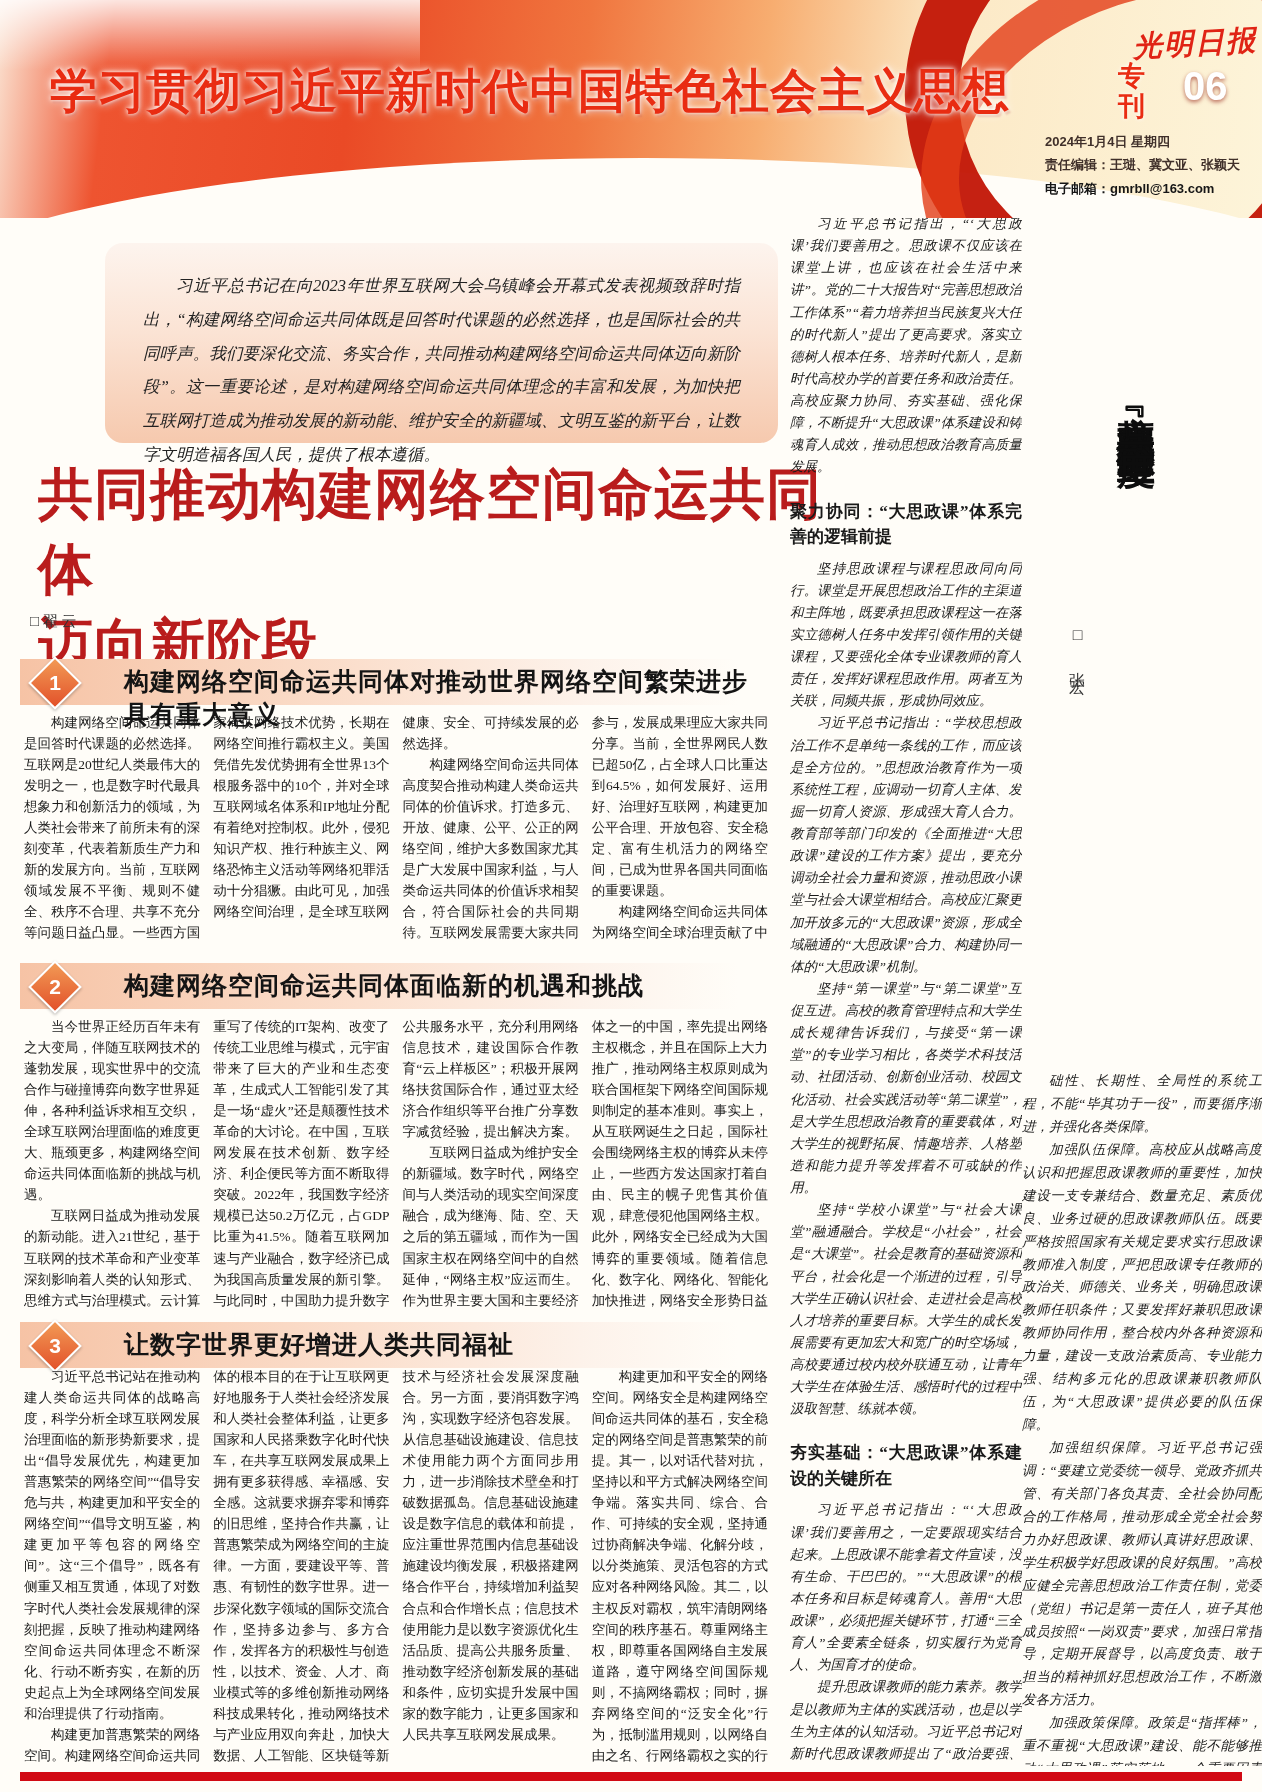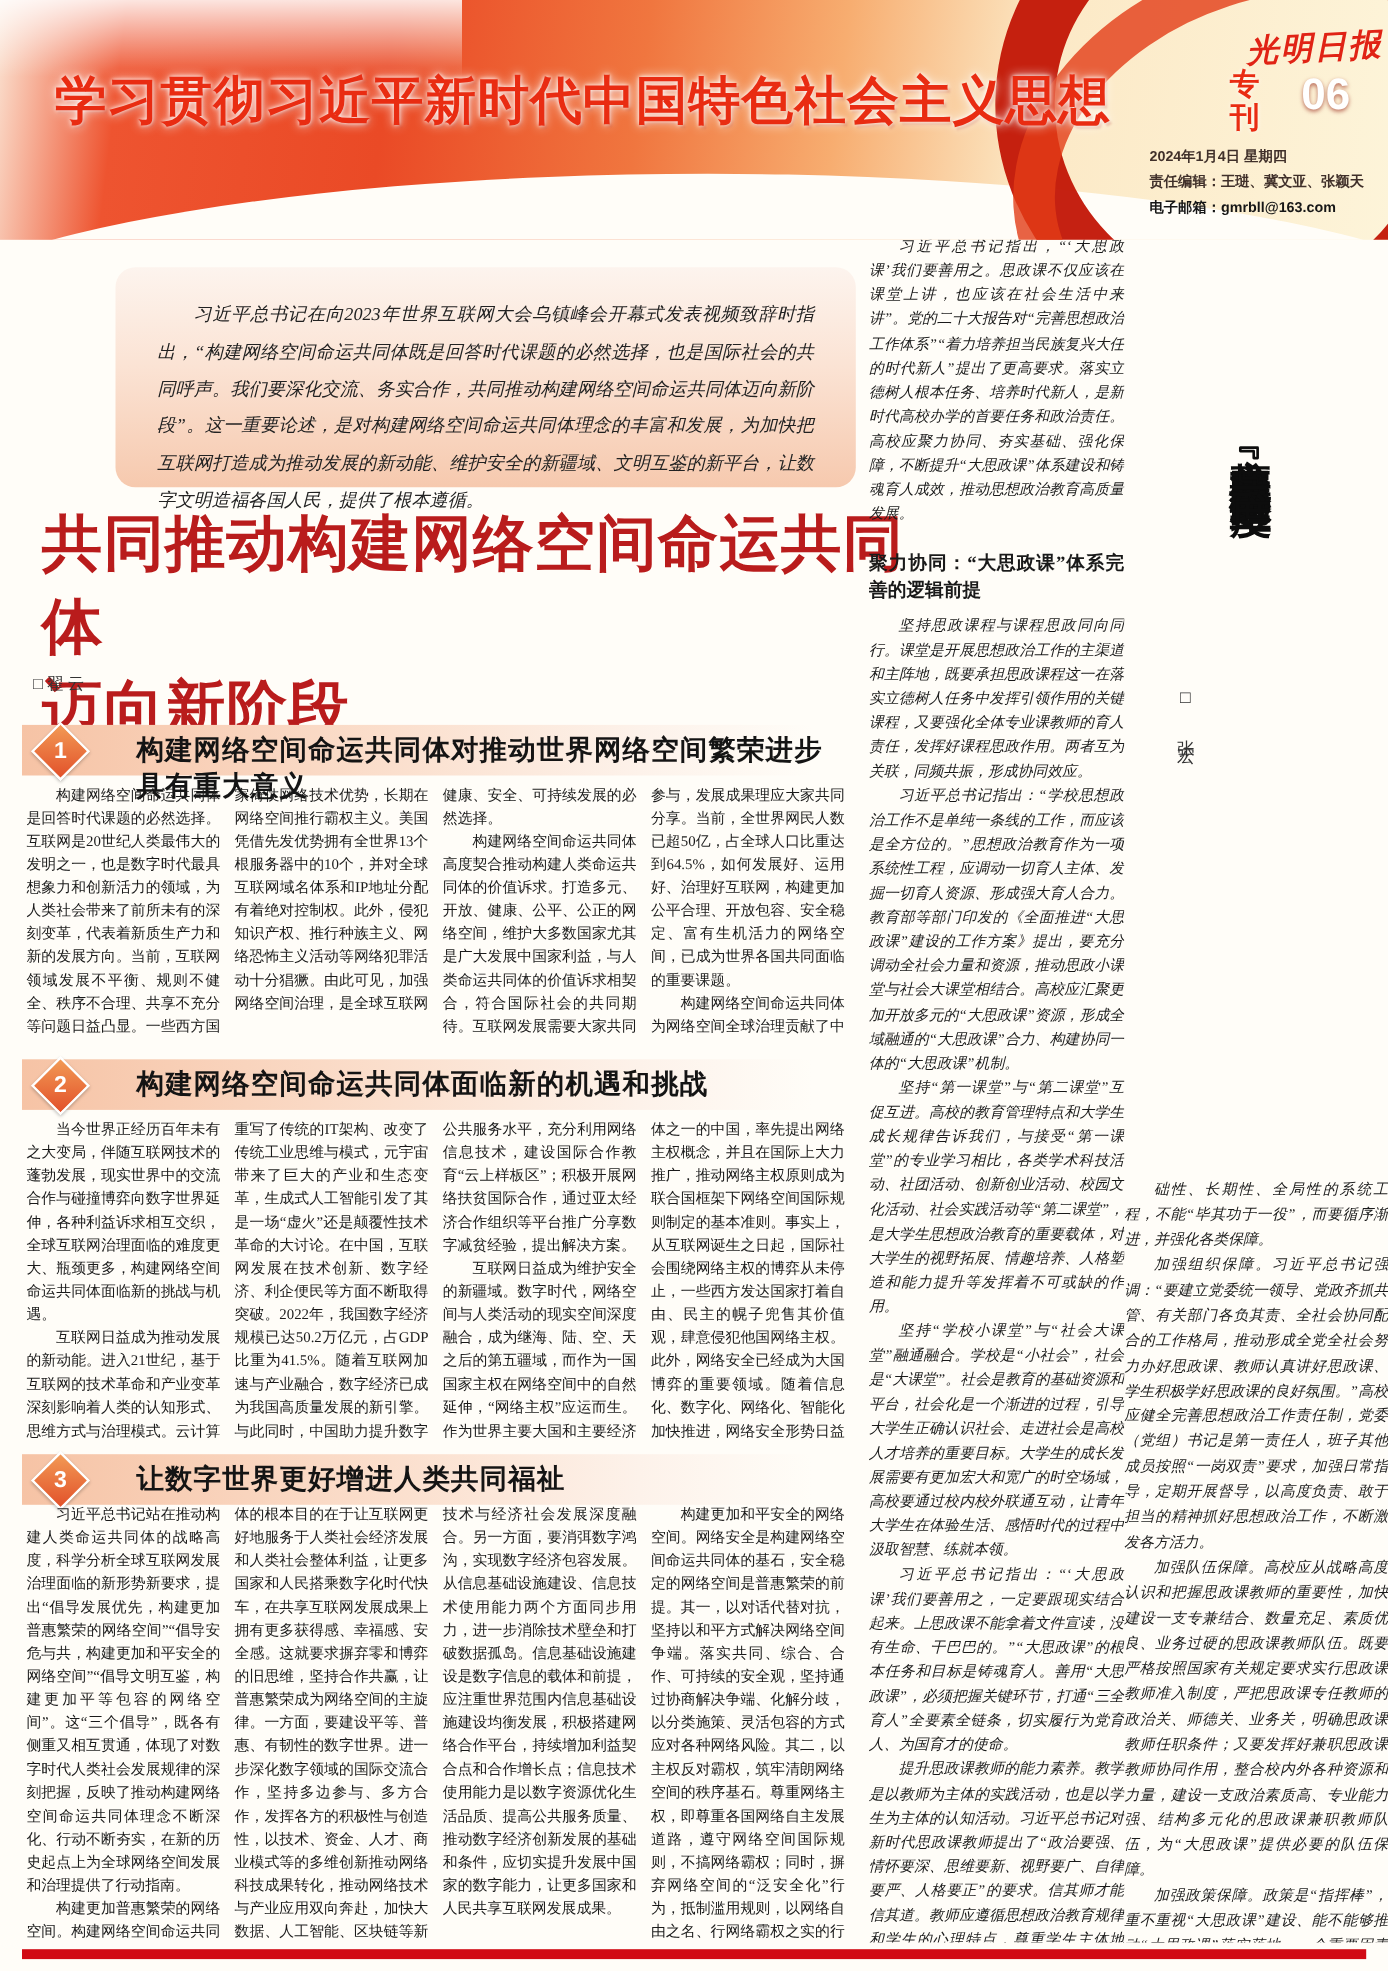--- a/index.html
+++ b/index.html
@@ -153,27 +153,28 @@
       <p class="body-p">构建更加和平安全的网络空间。网络安全是构建网络空间命运共同体的基石，安全稳定的网络空间是普惠繁荣的前提。其一，以对话代替对抗，坚持以和平方式解决网络空间争端。落实共同、综合、合作、可持续的安全观，坚持通过协商解决争端、化解分歧，以分类施策、灵活包容的方式应对各种网络风险。其二，以主权反对霸权，筑牢清朗网络空间的秩序基石。尊重网络主权，即尊重各国网络自主发展道路，遵守网络空间国际规则，不搞网络霸权；同时，摒弃网络空间的“泛安全化”行为，抵制滥用规则，以网络自由之名、行网络霸权之实的行为。其三，以合作保障安全，形成网络安全治理合力。网络空间具有整体性、动态性、开放性等特征，这就不可避免地产生了全球网络安全的“风险互嵌”。各国应在相互尊重、互相信任的基础上，深化网络安全务实合作，共同打击跨国、跨区域网络违法犯罪行为，加强数据安全和个人信息保护，在有效应对大数据、AI等新技术带来的技术伦理风险和挑战等方面形成治理合力，为全球网民构建起一个安全可信、丰富多元的数字世界。</p>
     </div>
 
   <div class="side-col col-a">
       <p class="body-p">习近平总书记指出，“‘大思政课’我们要善用之。思政课不仅应该在课堂上讲，也应该在社会生活中来讲”。党的二十大报告对“完善思想政治工作体系”“着力培养担当民族复兴大任的时代新人”提出了更高要求。落实立德树人根本任务、培养时代新人，是新时代高校办学的首要任务和政治责任。高校应聚力协同、夯实基础、强化保障，不断提升“大思政课”体系建设和铸魂育人成效，推动思想政治教育高质量发展。</p>
       <h3 class="sub-head">聚力协同：“大思政课”体系完善的逻辑前提</h3>
       <p class="body-p">坚持思政课程与课程思政同向同行。课堂是开展思想政治工作的主渠道和主阵地，既要承担思政课程这一在落实立德树人任务中发挥引领作用的关键课程，又要强化全体专业课教师的育人责任，发挥好课程思政作用。两者互为关联，同频共振，形成协同效应。</p>
       <p class="body-p">习近平总书记指出：“学校思想政治工作不是单纯一条线的工作，而应该是全方位的。”思想政治教育作为一项系统性工程，应调动一切育人主体、发掘一切育人资源、形成强大育人合力。教育部等部门印发的《全面推进“大思政课”建设的工作方案》提出，要充分调动全社会力量和资源，推动思政小课堂与社会大课堂相结合。高校应汇聚更加开放多元的“大思政课”资源，形成全域融通的“大思政课”合力、构建协同一体的“大思政课”机制。</p>
       <p class="body-p">坚持“第一课堂”与“第二课堂”互促互进。高校的教育管理特点和大学生成长规律告诉我们，与接受“第一课堂”的专业学习相比，各类学术科技活动、社团活动、创新创业活动、校园文化活动、社会实践活动等“第二课堂”，是大学生思想政治教育的重要载体，对大学生的视野拓展、情趣培养、人格塑造和能力提升等发挥着不可或缺的作用。</p>
       <p class="body-p">坚持“学校小课堂”与“社会大课堂”融通融合。学校是“小社会”，社会是“大课堂”。社会是教育的基础资源和平台，社会化是一个渐进的过程，引导大学生正确认识社会、走进社会是高校人才培养的重要目标。大学生的成长发展需要有更加宏大和宽广的时空场域，高校要通过校内校外联通互动，让青年大学生在体验生活、感悟时代的过程中汲取智慧、练就本领。</p>
+      <h3 class="sub-head">夯实基础：“大思政课”体系建设的关键所在</h3>
       <p class="body-p">习近平总书记指出：“‘大思政课’我们要善用之，一定要跟现实结合起来。上思政课不能拿着文件宣读，没有生命、干巴巴的。”“大思政课”的根本任务和目标是铸魂育人。善用“大思政课”，必须把握关键环节，打通“三全育人”全要素全链条，切实履行为党育人、为国育才的使命。</p>
       <p class="body-p">提升思政课教师的能力素养。教学是以教师为主体的实践活动，也是以学生为主体的认知活动。习近平总书记对新时代思政课教师提出了“政治要强、情怀要深、思维要新、视野要广、自律要严、人格要正”的要求。信其师才能信其道。教师应遵循思想政治教育规律和学生的心理特点，尊重学生主体地位，整合育人资源，创新教育内容和方式方法，以学生乐于接受的生动事例和话语体系，促使学生从被动教育转变为主动教育，增强学生的参与感和获得感。</p>
     </div>
   <h2 class="v-title">高校完善『大思政课』体系的三重维度</h2>
   <div class="v-byline">□ 张宏</div>
   <div class="side-col col-b">
       <p class="body-p">础性、长期性、全局性的系统工程，不能“毕其功于一役”，而要循序渐进，并强化各类保障。</p>
+      <p class="body-p">加强队伍保障。高校应从战略高度认识和把握思政课教师的重要性，加快建设一支专兼结合、数量充足、素质优良、业务过硬的思政课教师队伍。既要严格按照国家有关规定要求实行思政课教师准入制度，严把思政课专任教师的政治关、师德关、业务关，明确思政课教师任职条件；又要发挥好兼职思政课教师协同作用，整合校内外各种资源和力量，建设一支政治素质高、专业能力强、结构多元化的思政课兼职教师队伍，为“大思政课”提供必要的队伍保障。</p>
       <p class="body-p">加强组织保障。习近平总书记强调：“要建立党委统一领导、党政齐抓共管、有关部门各负其责、全社会协同配合的工作格局，推动形成全党全社会努力办好思政课、教师认真讲好思政课、学生积极学好思政课的良好氛围。”高校应健全完善思想政治工作责任制，党委（党组）书记是第一责任人，班子其他成员按照“一岗双责”要求，加强日常指导，定期开展督导，以高度负责、敢于担当的精神抓好思想政治工作，不断激发各方活力。</p>
-      <p class="body-p">加强队伍保障。高校应从战略高度认识和把握思政课教师的重要性，加快建设一支专兼结合、数量充足、素质优良、业务过硬的思政课教师队伍。既要严格按照国家有关规定要求实行思政课教师准入制度，严把思政课专任教师的政治关、师德关、业务关，明确思政课教师任职条件；又要发挥好兼职思政课教师协同作用，整合校内外各种资源和力量，建设一支政治素质高、专业能力强、结构多元化的思政课兼职教师队伍，为“大思政课”提供必要的队伍保障。</p>
       <p class="body-p">加强政策保障。政策是“指挥棒”，重不重视“大思政课”建设、能不能够推动“大思政课”落实落地，一个重要因素就是是否有一套科学合理的资源投入、评价考核等政策制度。高校一方面要依据国家相关政策和学校实际，努力保障“大思政课”体系建设所需要的人员到位、经费到位、设施到位、管理到位、待遇到位，为推进“大思政课”建设提供坚实的政策制度保障；另一方面，根据“大思政课”体系建设的内在规律，持续优化“大思政课”评价考核机制，把立德树人的成效作为检验学校一切工作的首要标准，把全体教职员工参与育人的工作责任纳入岗位职责、纳入对各单位目标责任制考核体系，把教师参与课程思政建设、思政资源与平台建设以及成效等纳入工作量考核，真正把“三全育人”和“大思政课”建设落到实处，培养更多担当民族复兴大任的时代新人，为推进中国式现代化作出高校应有的贡献。</p>
     </div>
 
   <div class="bottom-rule"></div>
 
 </div>
 
 </body></html>

